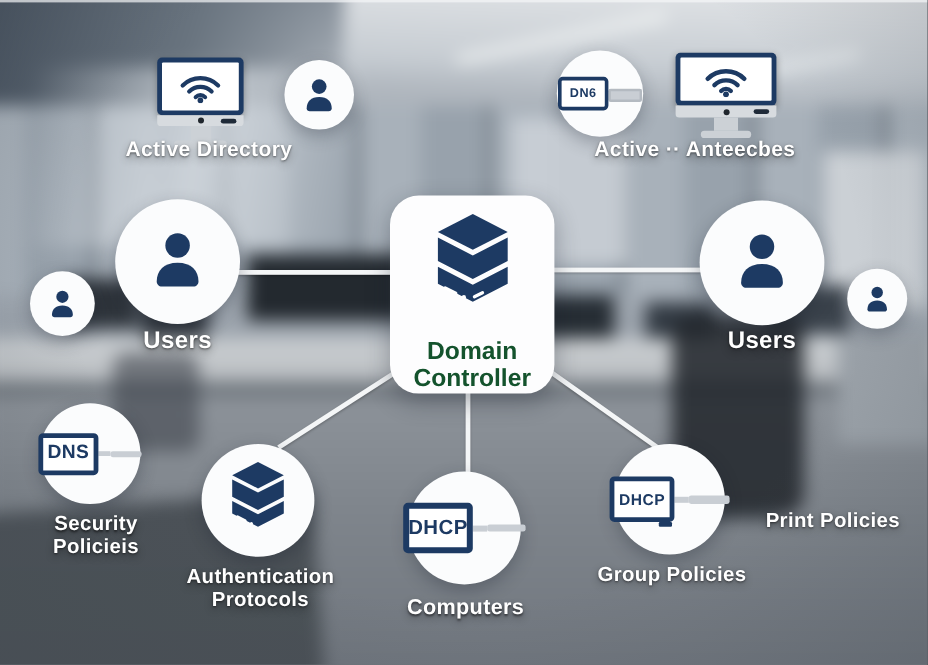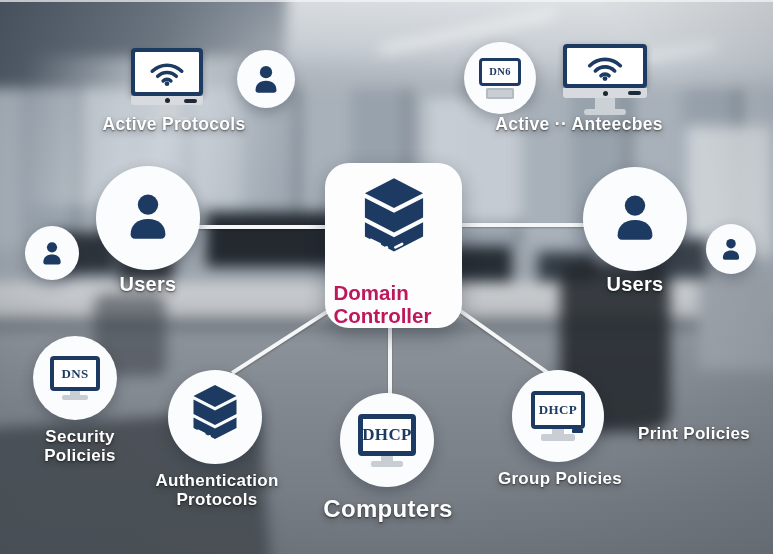--- a/index.html
+++ b/index.html
@@ -66,36 +66,36 @@
   .big-monitor{position:absolute;z-index:3;display:flex;flex-direction:column;align-items:center;}
   .bm-frame{background:#1d3a63;border-radius:4px;padding:4px;box-shadow:0 2px 6px rgba(0,0,0,.3);}
   .bm-screen{background:#fff;border-radius:1px;display:flex;align-items:center;justify-content:center;}
   .bm-chin{position:relative;background:#d7dbdf;border-radius:0 0 3px 3px;}
   .bm-chin::before{content:"";position:absolute;left:50%;top:50%;width:5px;height:5px;margin:-2.5px;border-radius:50%;background:#20262d;}
   .bm-chin::after{content:"";position:absolute;right:6px;top:50%;width:13px;height:4px;margin-top:-2px;border-radius:2px;background:#1f2a38;}
   .bm-neck{background:#ccd1d6;}
   .bm-base{background:#ccd1d6;border-radius:3px;}
 
   
-  .mini-monitor{display:flex;flex-direction:column;align-items:center;font-family:Liberation Serif, serif;}
+  .mini-monitor{display:flex;flex-direction:row;align-items:center;}
   .mm-frame{background:#fff;border:4px solid #1d3a63;border-radius:4px;
     display:flex;align-items:center;justify-content:center;
     font-weight:700;color:#1d3a63;letter-spacing:.4px;position:relative;}
   .mm-dash{position:absolute;right:-2px;bottom:-8px;width:11px;height:4px;background:#1d3a63;border-radius:1px;}
   .mm-neck{background:#c9ced4;}
   .mm-base{background:#c9ced4;border-radius:2px;}
   .mm-laptop{width:28px;height:11px;background:#c9ced4;border-radius:2px;margin-top:2px;
     box-shadow:inset 0 0 0 2px #b4bac1;}
 
   
   .dc-box{position:absolute;left:325px;top:163px;width:137px;height:165px;z-index:3;
     background:#fdfdfe;border-radius:24px;box-shadow:0 7px 20px rgba(20,28,40,.33);
     display:flex;flex-direction:column;align-items:center;}
-  .dc-label{margin-top:20px;font-weight:700;font-size:20.5px;line-height:1.15;color:#be185d;
-    text-align:left;width:120px;}
+  .dc-label{margin-top:20px;font-weight:700;font-size:20.5px;line-height:1.15;color:#14532d;
+    text-align:center;width:120px;}
 
   .users-label{font-size:20px;}
   svg{display:block;}
 </style>
 </head>
 <body>
 
 <div id="stage">
 
   <div class="bg">
@@ -140,21 +140,21 @@
           <path d="M26 47 A34 34 0 0 1 74 47" stroke="#1d3a63" stroke-width="9" fill="none" stroke-linecap="round"></path>
           <path d="M40 59 A14 14 0 0 1 60 59" stroke="#1d3a63" stroke-width="9" fill="none" stroke-linecap="round"></path>
           <circle cx="50" cy="66" r="6" fill="#1d3a63"></circle>
         </svg>
       </div>
     </div>
     <div class="bm-chin" style="width:72px;height:9px;"></div>
     <div class="bm-neck" style="width:17px;height:12px;"></div>
     <div class="bm-base" style="width:44px;height:7px;"></div>
   </div>
-  <div class="label" style="left:84px;top:115px;width:180px;font-size:17.5px;">Active Protocols</div>
+  <div class="label" style="left:84px;top:115px;width:180px;font-size:17.5px;">Active Directory</div>
 
   <div class="circle" style="left:237px;top:50px;width:58px;height:58px;">
     <svg width="36" height="36" viewBox="0 0 100 100">
       <circle cx="50" cy="31" r="17" fill="#1d3a63"></circle>
       <path d="M50 55 C31 55 21 66 21 81 c0 4 3 7 7 7 h44 c4 0 7-3 7-7 C79 66 69 55 50 55 Z" fill="#1d3a63"></path>
     </svg>
   </div>
 
   <div class="circle" style="left:464px;top:42px;width:72px;height:72px;">
     <div class="mini-monitor">
@@ -218,21 +218,21 @@
 
   <div class="circle" style="left:706px;top:224px;width:50px;height:50px;">
     <svg width="28" height="28" viewBox="0 0 100 100">
       <circle cx="50" cy="31" r="17" fill="#1d3a63"></circle>
       <path d="M50 55 C31 55 21 66 21 81 c0 4 3 7 7 7 h44 c4 0 7-3 7-7 C79 66 69 55 50 55 Z" fill="#1d3a63"></path>
     </svg>
   </div>
 
   <div class="circle" style="left:33px;top:336px;width:84px;height:84px;">
     <div class="mini-monitor">
-      <div class="mm-frame" style="width:42px;height:27px;font-size:13px;justify-content:center;">
+      <div class="mm-frame" style="width:42px;height:27px;font-size:16px;justify-content:center;">
         <span>DNS</span>
       </div>
       <div class="mm-neck" style="width:10px;height:4px;"></div>
       <div class="mm-base" style="width:26px;height:5px;"></div>
     </div>
   </div>
   <div class="label" style="left:5px;top:427px;width:150px;">Security
 Policieis</div>
 
   <div class="circle" style="left:168px;top:370px;width:94px;height:94px;">
@@ -249,21 +249,21 @@
 
   <div class="circle" style="left:340px;top:393px;width:94px;height:94px;">
     <div class="mini-monitor">
       <div class="mm-frame" style="width:48px;height:32px;border-width:5px;font-size:17px;">
         <span>DHCP</span>
       </div>
       <div class="mm-neck" style="width:12px;height:5px;"></div>
       <div class="mm-base" style="width:32px;height:6px;"></div>
     </div>
   </div>
-  <div class="label" style="left:308px;top:496px;width:160px;font-size:24px;">Computers</div>
+  <div class="label" style="left:308px;top:496px;width:160px;font-size:18px;">Computers</div>
 
   <div class="circle" style="left:512px;top:370px;width:92px;height:92px;">
     <div class="mini-monitor">
       <div class="mm-frame" style="width:46px;height:30px;font-size:13px;">
         <span>DHCP</span>
         <span class="mm-dash"></span>
       </div>
       <div class="mm-neck" style="width:12px;height:5px;"></div>
       <div class="mm-base" style="width:34px;height:7px;"></div>
     </div>

